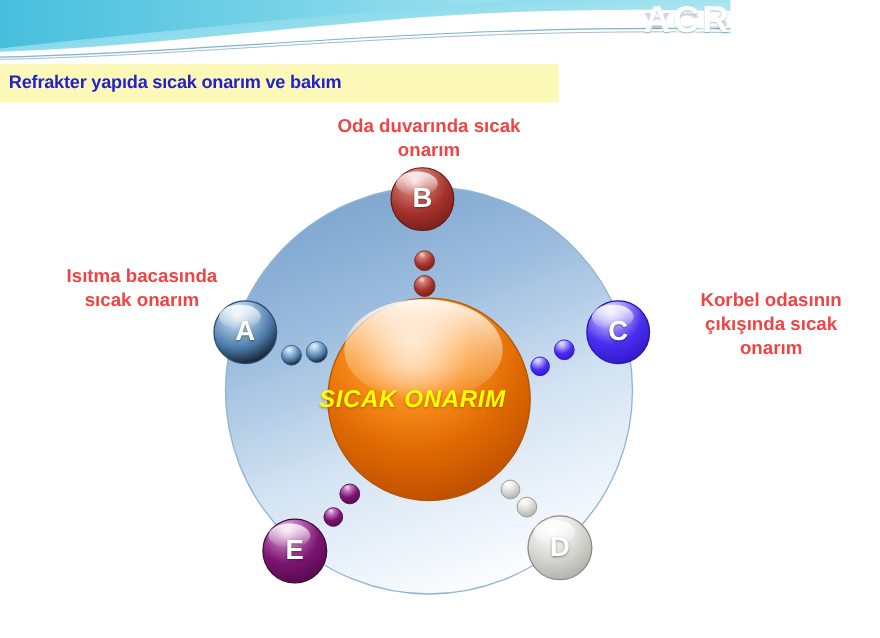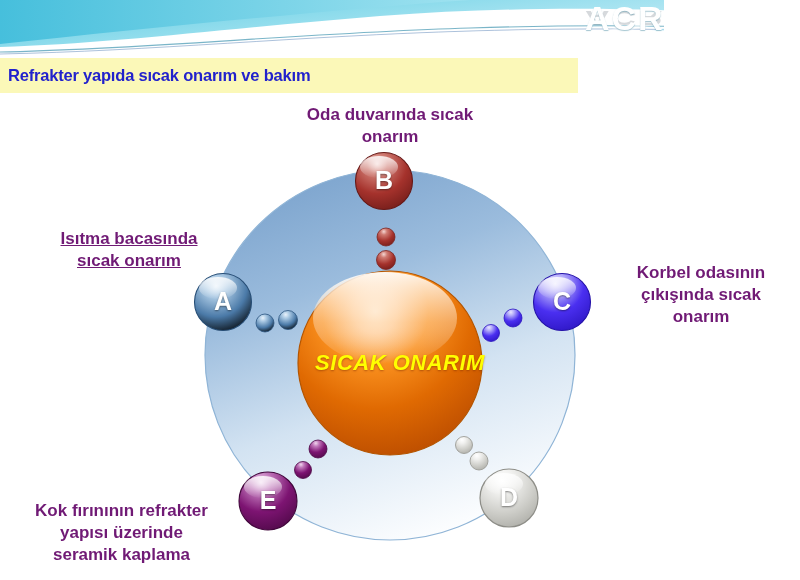--- a/index.html
+++ b/index.html
@@ -28,57 +28,57 @@
     font-size:34px;font-weight:bold;letter-spacing:2px;
     color:rgba(120,130,140,.30);
     transform:scaleY(-0.62);
     transform-origin:top left;
     z-index:4;
     pointer-events:none;
   }
 
   
   .title-bar{
-    position:absolute;left:0;top:58px;width:578px;height:35px;
+    position:absolute;left:0;top:58px;width:508px;height:35px;
     background:#fbf8b8;
     display:flex;align-items:center;
   }
   .title-text{
     padding-left:8px;
     color:#2222cc;
     font-size:16.5px;
     font-weight:bold;
     font-family:"Liberation Sans", sans-serif;
     letter-spacing:-0.2px;
     white-space:nowrap;
   }
 
   
   .diagram{position:absolute;left:0;top:0;width:800px;height:580px;}
 
   .label{
     position:absolute;
-    color:#701a75;
+    color:#ef4444;
     font-size:17px;
     font-weight:bold;
     line-height:1.28;
     font-family:"Liberation Sans", sans-serif;
     text-align:center;
     white-space:pre-line;
   }
   .lbl-b{left:240px;top:104px;width:300px;}
-  .lbl-a{left:14px;top:228px;width:230px;text-decoration:underline;}
+  .lbl-a{left:14px;top:240px;width:230px;}
   .lbl-c{left:606px;top:262px;width:190px;}
   .lbl-d{left:566px;top:502px;width:230px;}
   .lbl-e{left:4px;top:500px;width:235px;}
 
   .center-text{
     position:absolute;
     left:290px;top:350px;width:220px;
-    text-align:center;
+    text-align:left;
     color:#ffff00;
     font-size:22px;
     font-weight:bold;
     font-style:italic;
     font-family:"Liberation Sans", sans-serif;
     letter-spacing:.5px;
     text-shadow:0 1px 2px rgba(120,40,0,.5);
     pointer-events:none;
   }
 
@@ -268,18 +268,15 @@
     <div class="center-text">SICAK ONARIM</div>
 
     
     <div class="label lbl-b">Oda duvarında sıcak
 onarım</div>
     <div class="label lbl-a">Isıtma bacasında
 sıcak onarım</div>
     <div class="label lbl-c">Korbel odasının
 çıkışında sıcak
 onarım</div>
-    <div class="label lbl-e">Kok fırınının refrakter
-yapısı üzerinde
-seramik kaplama</div>
   </div>
 
 </div>
 
 </body></html>

